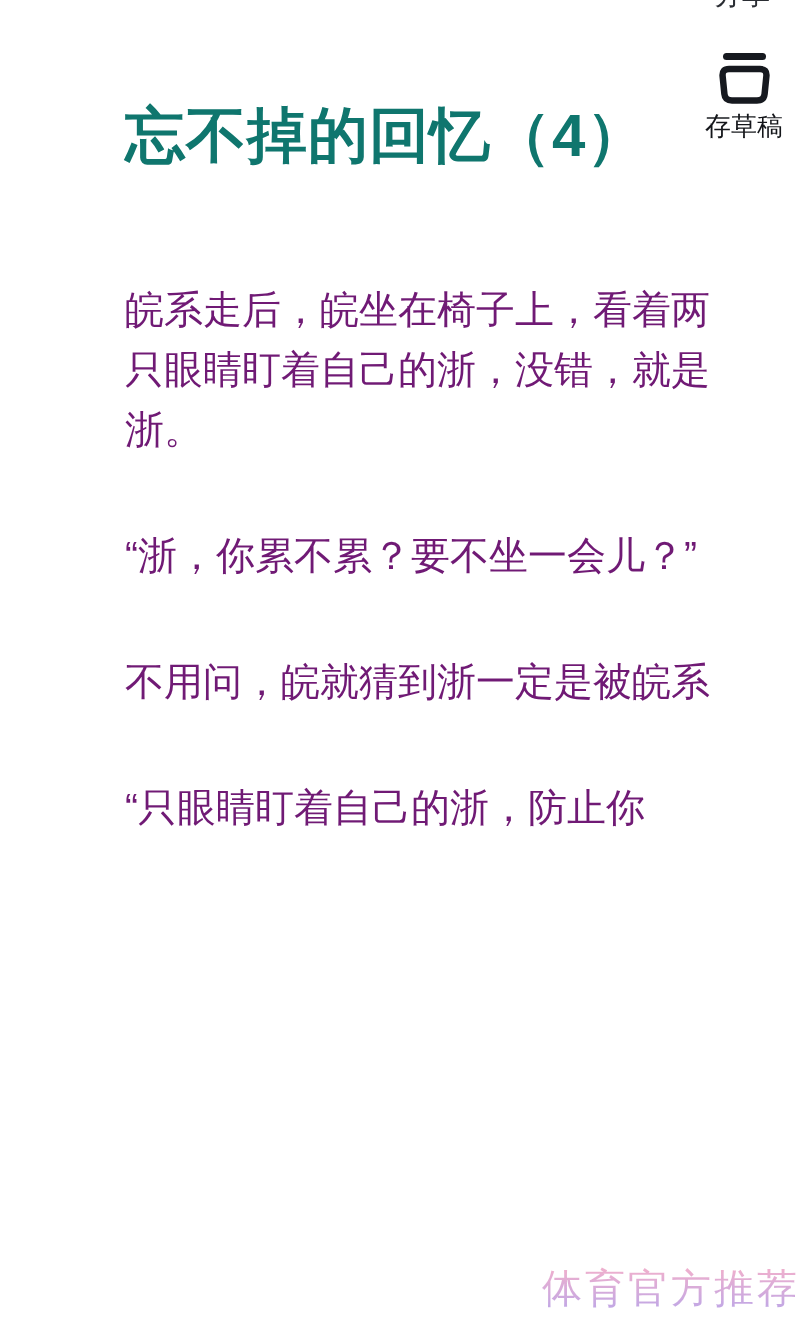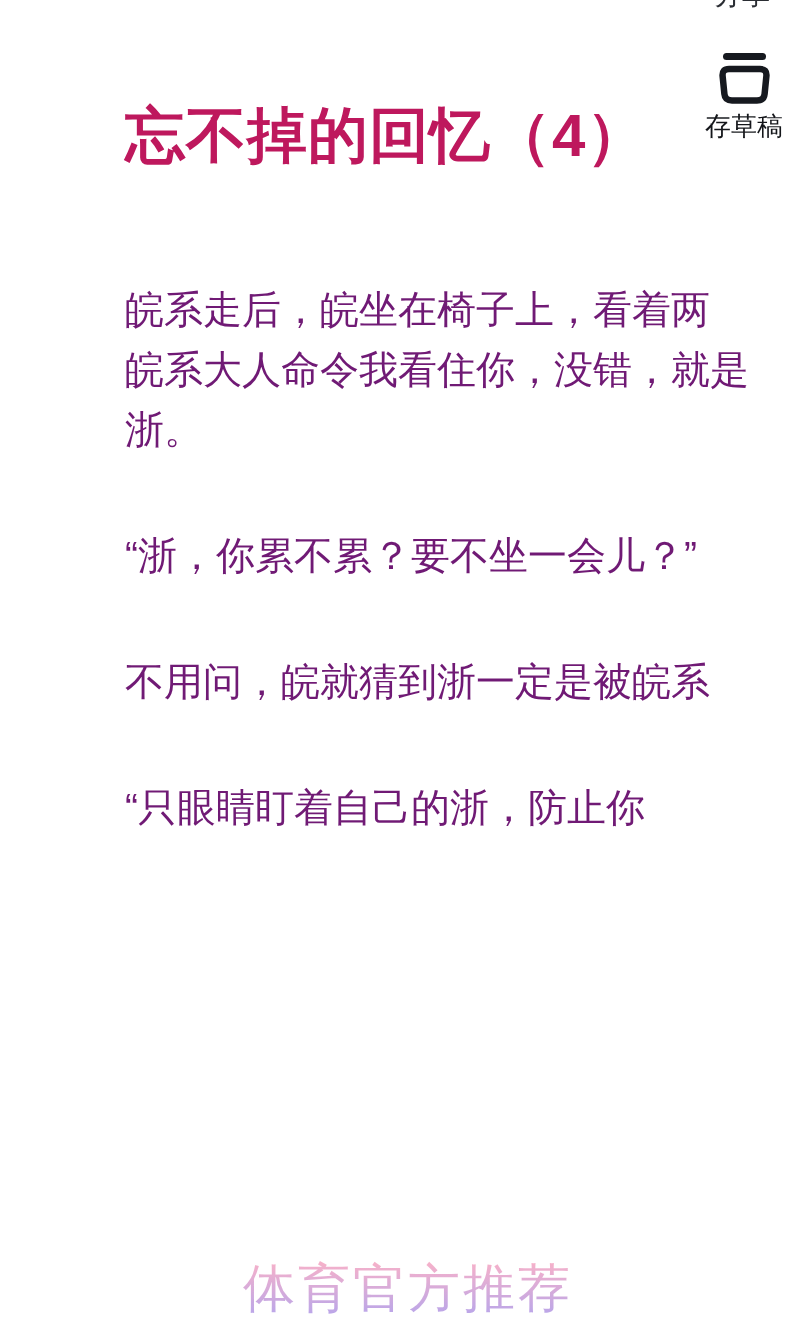--- a/index.html
+++ b/index.html
@@ -46,44 +46,44 @@
 
   
   .article-title{
     position:absolute;
     left:125px;
     top:100px;
     font-size:60px;
     line-height:72px;
     font-weight:900;
     letter-spacing:1px;
-    color:#be185d;
+    color:#0f766e;
     white-space:nowrap;
   }
   .article-body{
     position:absolute;
     left:125px;
     top:280px;
     width:600px;
     font-size:39px;
     line-height:60px;
     color:#701a75;
   }
   .para{margin:0 0 66px 0;}
   .para:last-child{margin-bottom:0;}
   .line{white-space:nowrap;}
 
   
   .watermark{
     position:absolute;
     left:16px;right:0;
     top:1258px;
-    text-align:center;
+    text-align:right;
     font-family:"Liberation Serif","DejaVu Serif",serif;
-    font-size:52px;
+    font-size:40px;
     line-height:62px;
     letter-spacing:3px;
     background:linear-gradient(180deg,var(--wm-top,#f5adc8) 8%,var(--wm-bottom,#b7a2e8) 92%);
     -webkit-background-clip:text;
     background-clip:text;
     color:transparent;
     opacity:.95;
     white-space:nowrap;
   }
 </style>
@@ -102,21 +102,21 @@
       </svg>
     </span>
     <span class="save-draft-label">存草稿</span>
   </button>
 
   <div class="article-title">忘不掉的回忆（4）</div>
 
   <div class="article-body">
     <div class="para">
       <div class="line">皖系走后，皖坐在椅子上，看着两</div>
-      <div class="line">皖系大人命令我看住你，没错，就是</div>
+      <div class="line">只眼睛盯着自己的浙，没错，就是</div>
       <div class="line">浙。</div>
     </div>
     <div class="para">
       <div class="line">“浙，你累不累？要不坐一会儿？”</div>
     </div>
     <div class="para">
       <div class="line">不用问，皖就猜到浙一定是被皖系</div>
     </div>
     <div class="para">
       <div class="line">“只眼睛盯着自己的浙，防止你</div>

